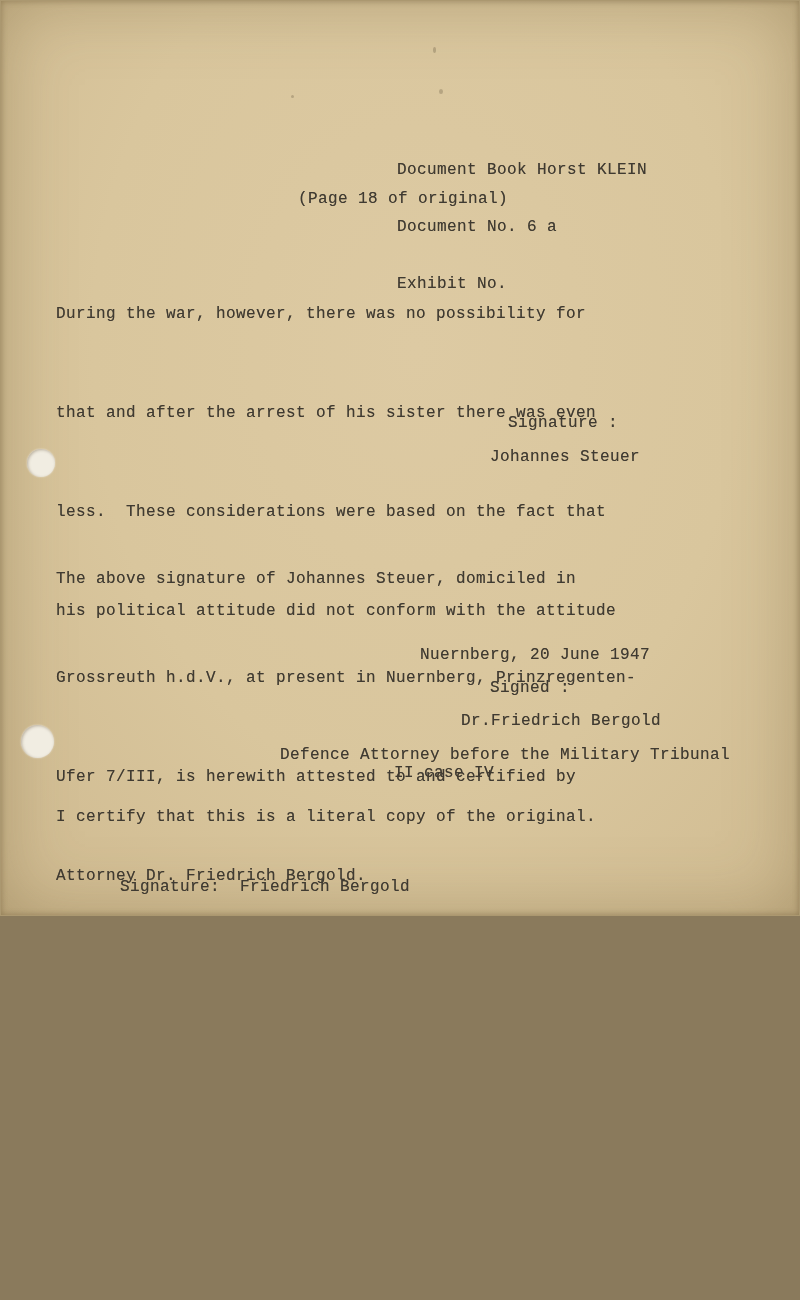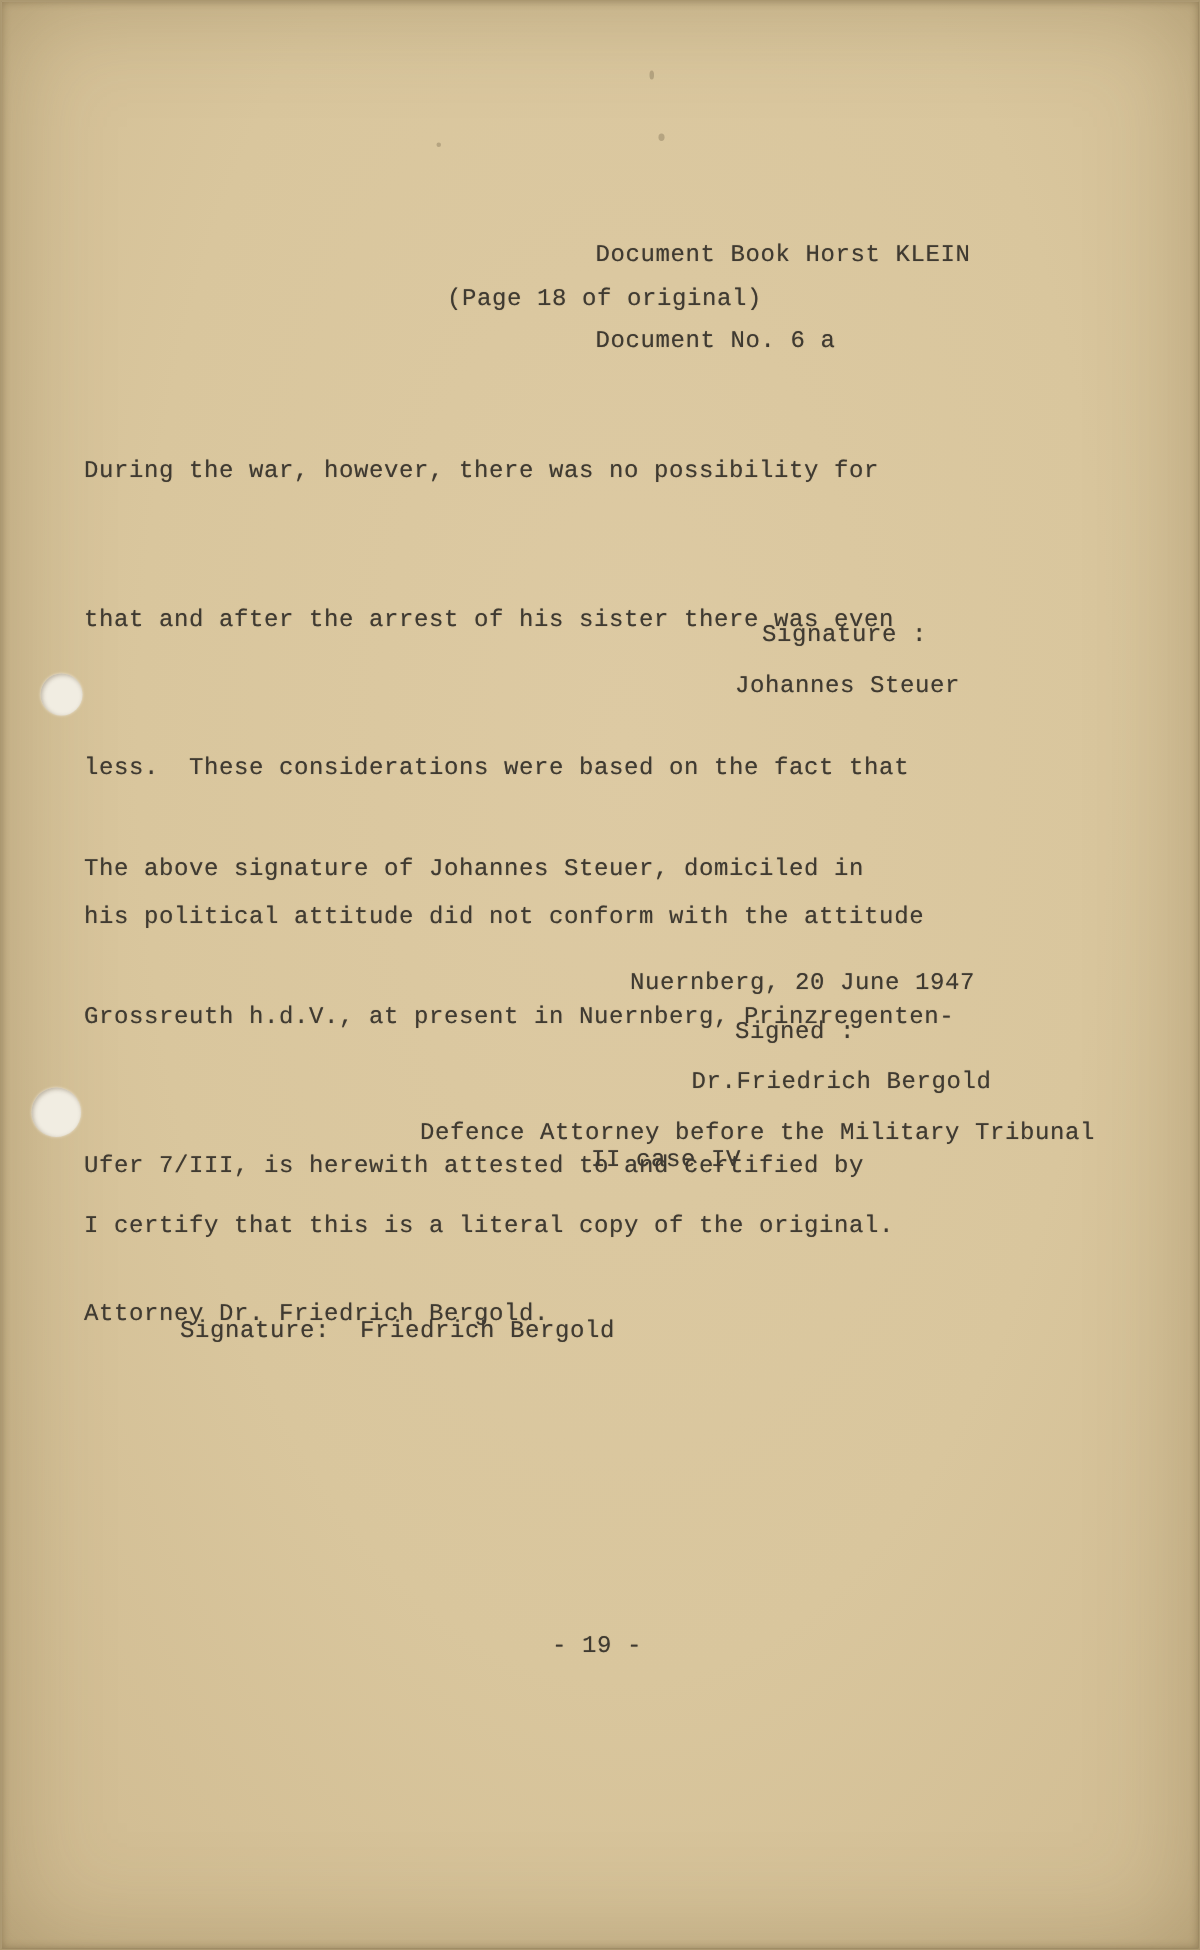--- a/index.html
+++ b/index.html
@@ -3,21 +3,21 @@
 <meta charset="utf-8">
 <style>
   html, body {
     margin: 0;
     padding: 0;
     background: #8a7a5c;
   }
   .scan {
     position: relative;
     width: 800px;
-    height: 1300px;
+    height: 916px;
     margin: 0 auto;
     background:
       radial-gradient(ellipse at 52% 38%, #ddcaa3 0%, #d9c69d 55%, #cfba90 100%);
     box-shadow: inset 0 0 70px rgba(110, 88, 50, 0.35), inset 0 0 6px rgba(90, 70, 40, 0.45);
     border: 1px solid #ab9870;
     box-sizing: border-box;
     overflow: hidden;
     font-family: "Liberation Mono", "DejaVu Sans Mono", monospace;
     color: #3f3a31;
     text-decoration: underline;
@@ -55,20 +55,21 @@
   <div class="hole hole-1"></div>
   <div class="hole hole-2"></div>
 
   <div class="speck" style="left:432px; top:46px; width:3px; height:6px;"></div>
   <div class="speck" style="left:438px; top:88px; width:4px; height:5px;"></div>
   <div class="speck" style="left:290px; top:94px; width:3px; height:3px;"></div>
 
   <div class="txt" style="left:396px; top:122px;">
     <div>Document Book Horst KLEIN</div>
     <div>Document No. 6 a</div>
+    <div>Exhibit No.</div>
   </div>
 
   <div class="txt" style="left:297px; top:189px;">(Page 18 of original)</div>
 
   <div class="txt double" style="left:55px; top:231px;">
     <div>During the war, however, there was no possibility for</div>
     <div>that and after the arrest of his sister there was even</div>
     <div>less.  These considerations were based on the fact that</div>
     <div>his political attitude did not conform with the attitude</div>
   </div>

